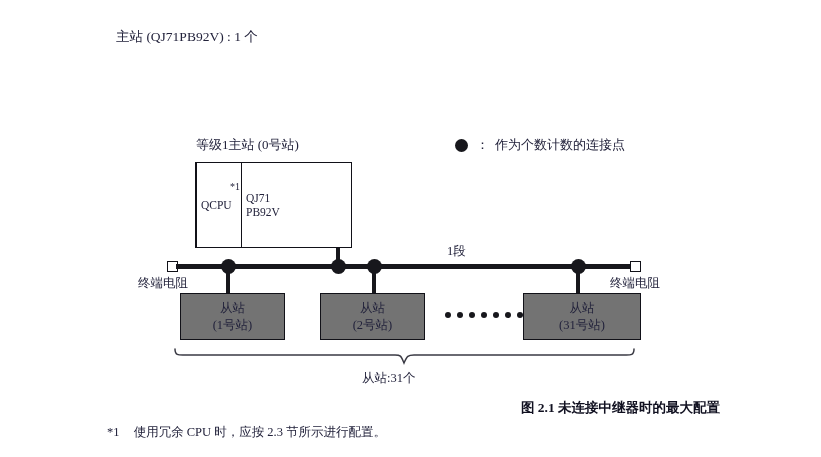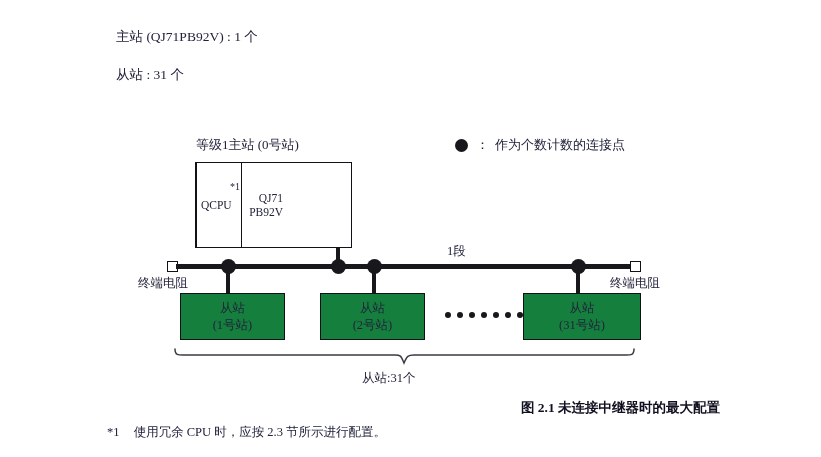--- a/index.html
+++ b/index.html
@@ -83,21 +83,21 @@
     width: 45px;
     border-left: 1.4px solid #111118;
     justify-content: flex-start;
     padding-left: 4px;
   }
   #cell-qcpu .cell-text { font-size: 11.5px; }
   #cell-pb92v {
     width: 42px;
     border-left: 1.4px solid #111118;
     flex-direction: column;
-    align-items: flex-end;
+    align-items: flex-start;
     justify-content: center;
     padding-left: 4px;
   }
   #cell-pb92v .cell-text { font-size: 11.5px; line-height: 1.25; }
   #qcpu-footnote {
     position: absolute;
     right: 1px; top: 18px;
     font-size: 10px;
     color: #22223b;
   }
@@ -135,21 +135,21 @@
     left: 447px; top: 243px;
     font-size: 12.5px;
     color: #22223b;
   }
 
   
   .slave-box {
     height: 47px;
     border: 1.4px solid #111118;
     box-sizing: border-box;
-    background: #15803d;
+    background: #737373;
     display: flex;
     flex-direction: column;
     align-items: center;
     justify-content: center;
     font-size: 12.5px;
     line-height: 1.3;
     color: #22223b;
   }
   #slave-1  { left: 180px; top: 293px; width: 105px; }
   #slave-2  { left: 320px; top: 293px; width: 105px; }
@@ -191,21 +191,20 @@
     color: #22223b;
     white-space: nowrap;
   }
   #footnote-mark { margin-right: 11px; }
 </style>
 </head>
 <body>
 
 <div class="abs" id="heading-block">
   <div class="spec-line">主站 (QJ71PB92V) : 1 个</div>
-  <div class="spec-line">从站 : 31 个</div>
 </div>
 
 <div class="abs" id="legend">
   <span id="legend-dot"></span>
   <span id="legend-colon">：</span>
   <span id="legend-text">作为个数计数的连接点</span>
 </div>
 
 <div class="abs" id="master-label">等级1主站 (0号站)</div>
 

